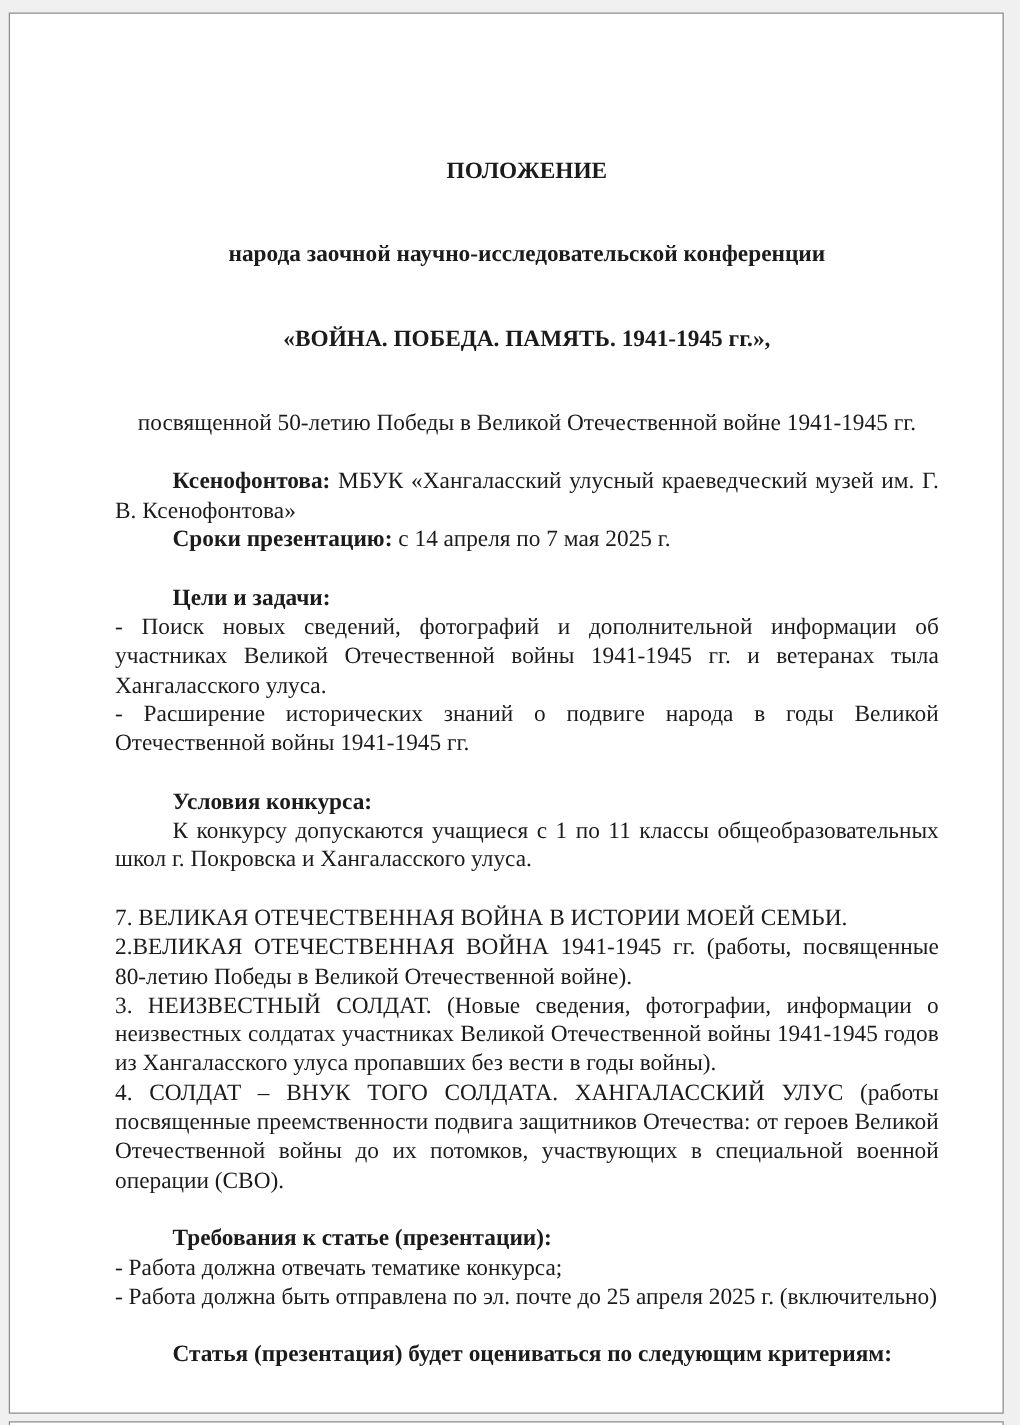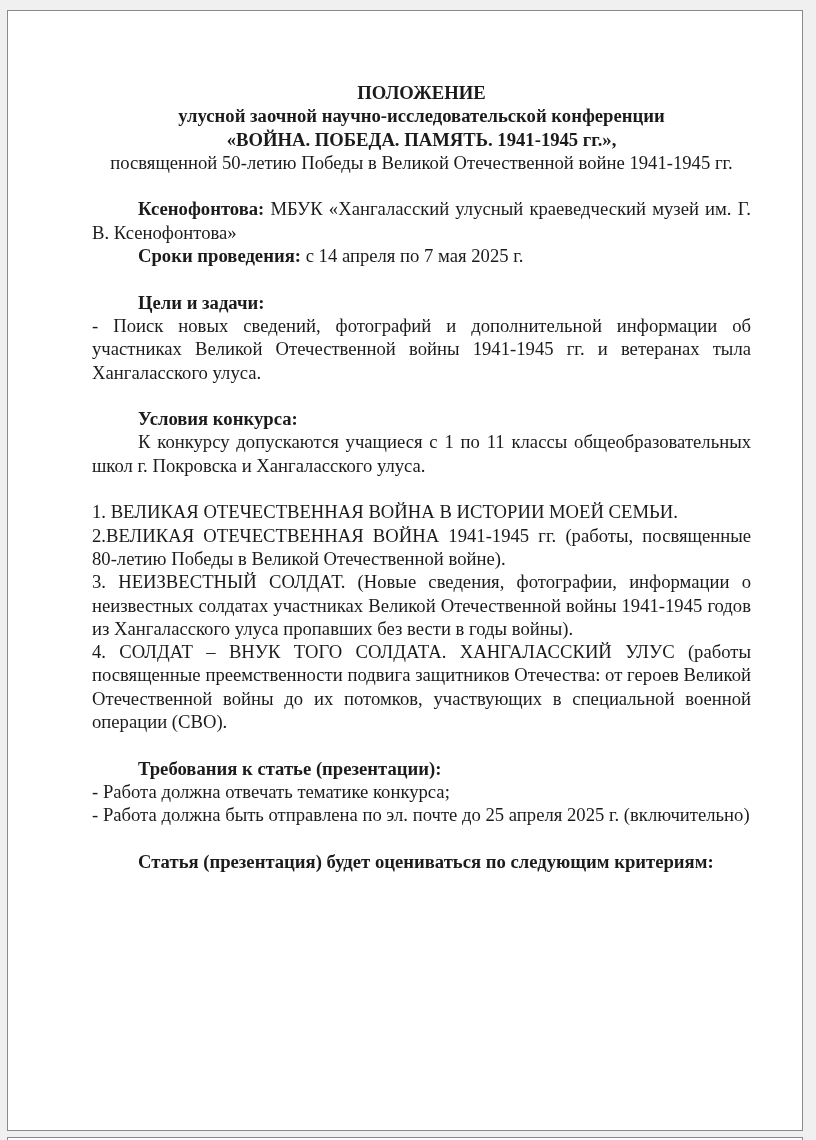--- a/index.html
+++ b/index.html
@@ -21,50 +21,51 @@
   }
   .page-next {
     position: absolute; left: 7px; top: 1137px;
     width: 796px; height: 12px;
     background: #ffffff;
     border: 1px solid #8a8a8a;
     box-sizing: border-box;
   }
   p { margin: 0; font-size: 18.66px; line-height: 23.3px; }
   .b { font-weight: bold; }
-  .center { text-align: center; }
+  .center { text-align: center; margin-top: 44px; }
   .just { text-align: justify; }
   .ind { text-indent: 46px; }
   .mt { margin-top: 23.3px; }
   .title-block { width: 640px; margin: 0 auto; text-align: center; }
 </style>
 </head>
 <body>
 
 <div class="page">
 
   <div class="title-block">
     <p class="b center">ПОЛОЖЕНИЕ</p>
-    <p class="b center">улусной заочной научно-исследовательской конференции</p>
+    <p class="b center">народа заочной научно-исследовательской конференции</p>
     <p class="b center">«ВОЙНА. ПОБЕДА. ПАМЯТЬ. 1941-1945 гг.»,</p>
     <p class="center">посвященной 50-летию Победы в Великой Отечественной войне 1941-1945 гг.</p>
   </div>
 
   <p class="just ind mt"><span class="b">Ксенофонтова:</span><span> МБУК «Хангаласский улусный краеведческий музей им. Г. В. Ксенофонтова»</span></p>
 
-  <p class="just ind"><span class="b">Сроки проведения:</span><span> с 14 апреля по 7 мая 2025 г.</span></p>
+  <p class="just ind"><span class="b">Сроки презентацию:</span><span> с 14 апреля по 7 мая 2025 г.</span></p>
 
   <p class="b ind mt">Цели и задачи:</p>
   <p class="just">- Поиск новых сведений, фотографий и дополнительной информации об участниках Великой Отечественной войны 1941-1945 гг. и ветеранах тыла Хангаласского улуса.</p>
+  <p class="just">- Расширение исторических знаний о подвиге народа в годы Великой Отечественной войны 1941-1945 гг.</p>
 
   <p class="b ind mt">Условия конкурса:</p>
   <p class="just ind">К конкурсу допускаются учащиеся с 1 по 11 классы общеобразовательных школ г. Покровска и Хангаласского улуса.</p>
 
   <div class="mt">
-    <p class="just">1. ВЕЛИКАЯ ОТЕЧЕСТВЕННАЯ ВОЙНА В ИСТОРИИ МОЕЙ СЕМЬИ.</p>
+    <p class="just">7. ВЕЛИКАЯ ОТЕЧЕСТВЕННАЯ ВОЙНА В ИСТОРИИ МОЕЙ СЕМЬИ.</p>
     <p class="just">2.ВЕЛИКАЯ ОТЕЧЕСТВЕННАЯ ВОЙНА 1941-1945 гг. (работы, посвященные 80-летию Победы в Великой Отечественной войне).</p>
     <p class="just">3. НЕИЗВЕСТНЫЙ СОЛДАТ. (Новые сведения, фотографии, информации о неизвестных солдатах участниках Великой Отечественной войны 1941-1945 годов из Хангаласского улуса пропавших без вести в годы войны).</p>
     <p class="just">4. СОЛДАТ – ВНУК ТОГО СОЛДАТА. ХАНГАЛАССКИЙ УЛУС (работы посвященные преемственности подвига защитников Отечества: от героев Великой Отечественной войны до их потомков, участвующих в специальной военной операции (СВО).</p>
   </div>
 
   <p class="b ind mt">Требования к статье (презентации):</p>
   <p class="just">- Работа должна отвечать тематике конкурса;</p>
   <p class="just">- Работа должна быть отправлена по эл. почте до 25 апреля 2025 г. (включительно)</p>
 
   <p class="b ind mt">Статья (презентация) будет оцениваться по следующим критериям:</p>

